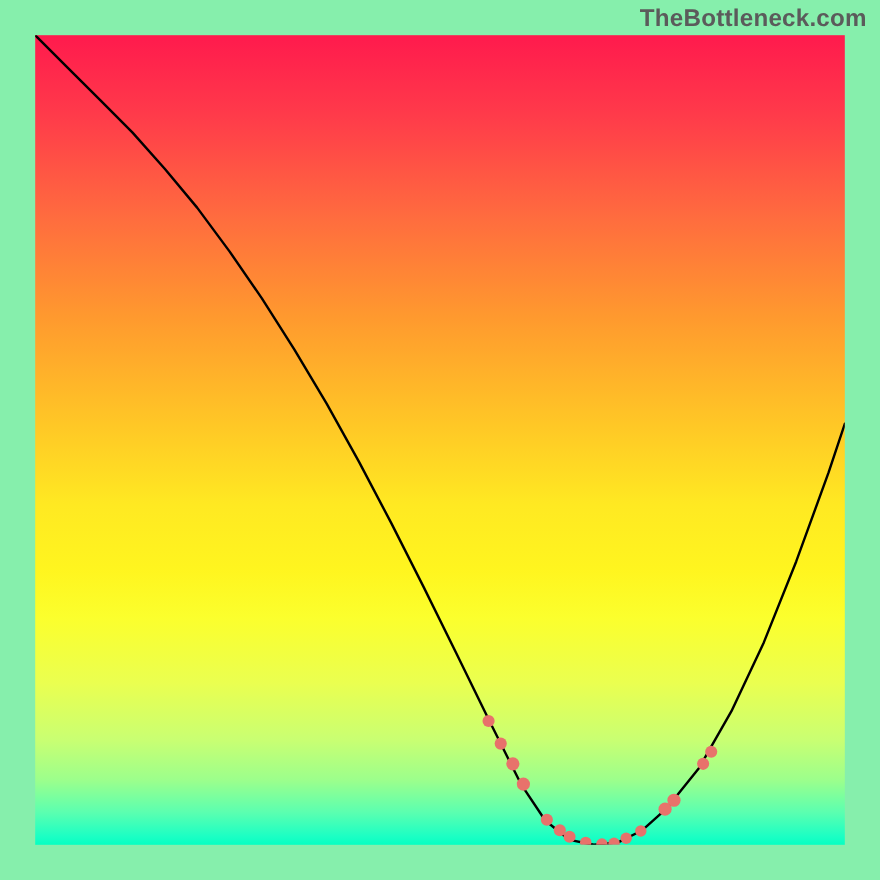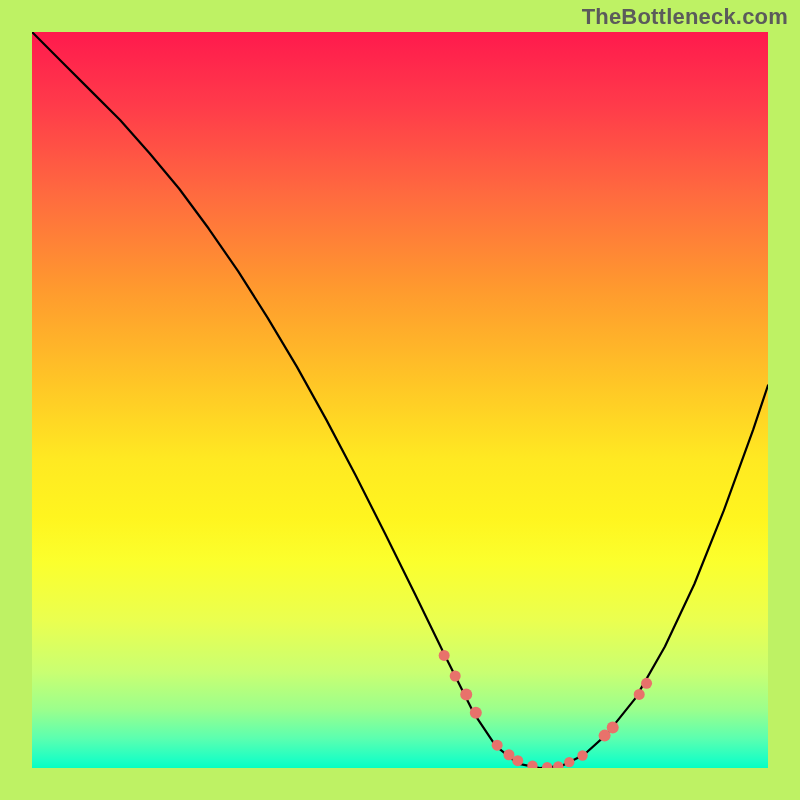--- a/index.html
+++ b/index.html
@@ -1,21 +1,21 @@
 <!DOCTYPE html>
 <html><head>
 <meta charset="utf-8">
 <style>
   * { margin: 0; padding: 0; box-sizing: border-box; }
   html, body { width: 800px; height: 800px; overflow: hidden; background: #000; }
   .frame {
     position: relative;
     width: 800px;
     height: 800px;
-    background: #bef264;
+    background: #86efac;
     text-decoration: underline;
   }
   .watermark {
     position: absolute;
     top: 4px;
     right: 12px;
     font-family: Arial, Helvetica, sans-serif;
     font-size: 22px;
     font-weight: bold;
     color: #5b5b5b;

